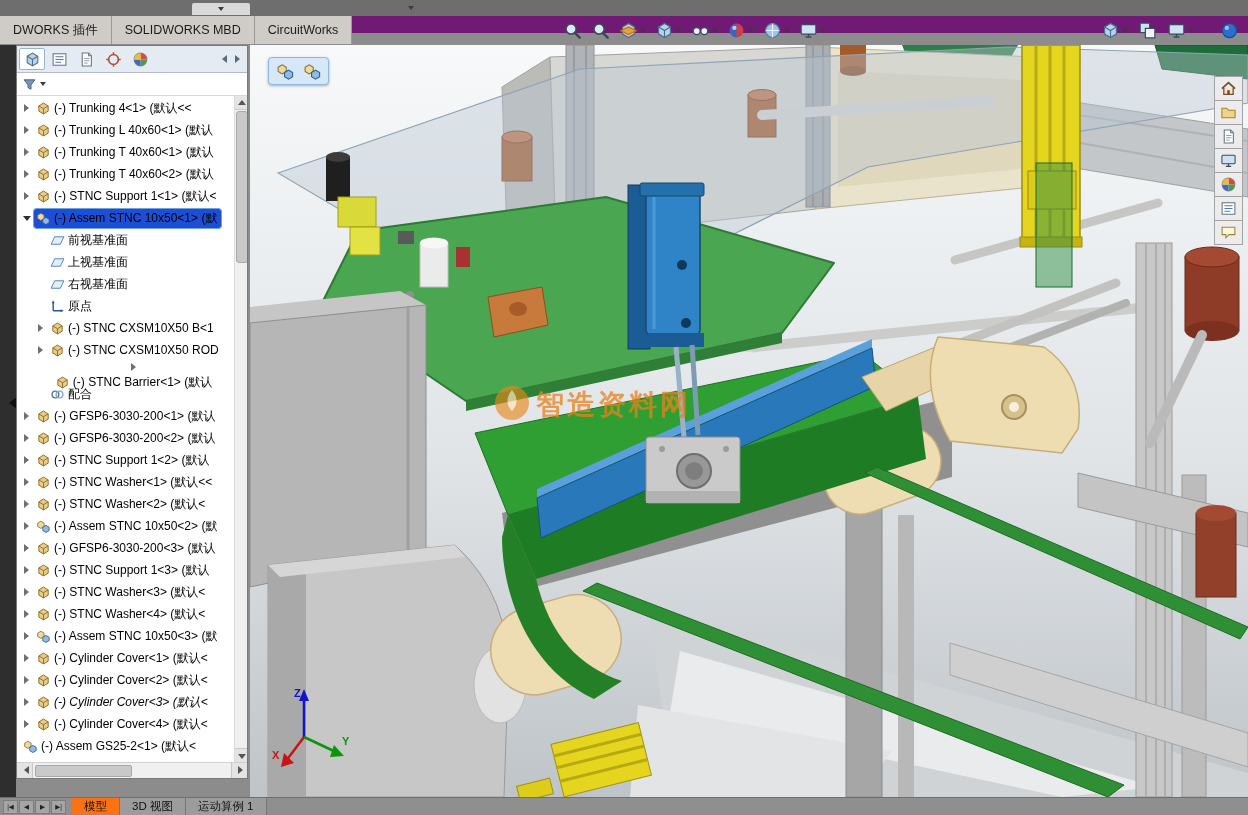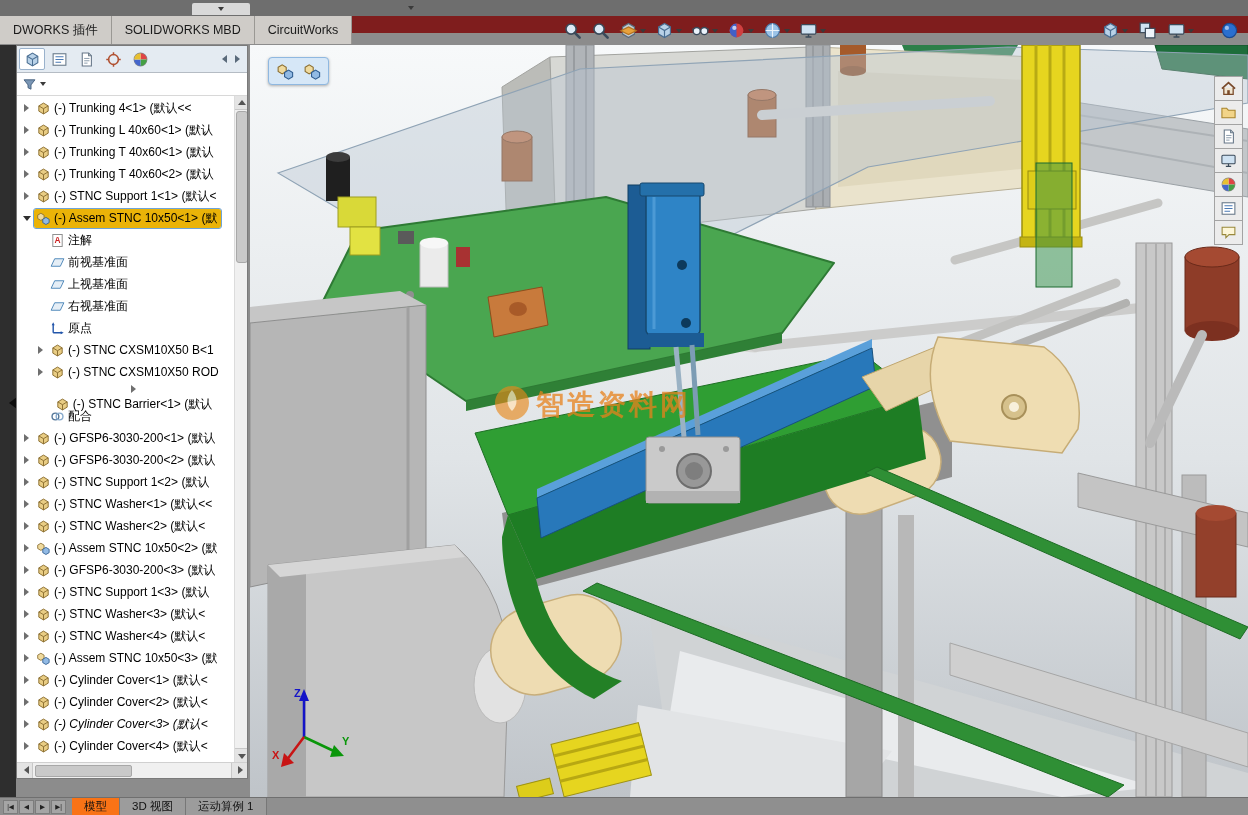--- a/index.html
+++ b/index.html
@@ -10,21 +10,21 @@
 
   
   .topstrip{position:absolute;left:0;top:0;width:100%;height:16px;background:#6e6e6e;}
   .qat-tab{position:absolute;left:192px;top:3px;width:58px;height:12px;background:#d9d9d9;
            border-radius:2px 2px 0 0;display:flex;align-items:center;justify-content:center;}
   .caret-down{width:0;height:0;border-left:3.5px solid transparent;border-right:3.5px solid transparent;
               border-top:4px solid #3a3a3a;display:inline-block;}
   .qat-caret2{position:absolute;left:408px;top:6px;}
 
   
-  .ribbonrow{position:absolute;left:0;top:16px;width:100%;height:18px;background:#7f1d1d;border-bottom:1px solid #8f8d89;box-sizing:border-box;}
+  .ribbonrow{position:absolute;left:0;top:16px;width:100%;height:18px;background:#701a75;border-bottom:1px solid #8f8d89;box-sizing:border-box;}
   .rtabs{position:absolute;left:0;top:0;height:28px;display:flex;}
   .rtab{padding:0 13px;font-size:12.5px;color:#1a1a1a;background:#cfccc8;border-right:1px solid #9a9894;
         display:flex;align-items:center;white-space:nowrap;}
   .headsup{position:absolute;left:560px;top:2px;display:flex;gap:3px;}
   .hbtn{height:24px;display:flex;align-items:center;padding:0 3px;border-radius:2px;}
   .hbtn .icon{width:19px;height:19px;}
   .hbtn .caret-down{margin-left:2px;margin-top:2px;}
   .winicons{position:absolute;right:6px;top:2px;display:flex;gap:4px;align-items:center;height:24px;}
   .winicons .hbtn.gap{margin-left:16px;}
 
@@ -47,21 +47,21 @@
   .filter-row{height:22px;border-bottom:1px solid #d8d8d8;display:flex;align-items:center;padding:0 5px;gap:3px;flex:0 0 22px;}
   .filter-row .icon{width:15px;height:15px;}
   .panel-body{position:relative;flex:1;overflow:hidden;}
   .tree{position:absolute;left:0;top:0;right:13px;bottom:0;overflow:hidden;padding:1px 0 0 2px;}
   .trow{height:22px;display:flex;align-items:center;font-size:12px;color:#000;white-space:nowrap;}
   .arrow{width:12px;height:12px;flex:0 0 12px;position:relative;margin-right:1px;}
   .arrow::before{content:"";position:absolute;left:3px;top:2px;border:4px solid transparent;border-left:5px solid #6f6f6f;}
   .arrow.down::before{border:4px solid transparent;border-top:5px solid #2e2e2e;left:2px;top:4px;}
   .arrow.hidden::before{display:none;}
   .rowhl{display:flex;align-items:center;gap:3px;padding:1px 4px 1px 2px;border-radius:2px;}
-  .rowhl.selhl{background:#eab308;outline:1px solid #6ea4d8;}
+  .rowhl.selhl{background:#1d4ed8;outline:1px solid #6ea4d8;}
   .ticon{width:15px;height:15px;flex:0 0 15px;}
   .tlabel{overflow:hidden;}
   
   .vscroll{position:absolute;right:0;top:0;bottom:0;width:13px;background:#f0f0f0;border-left:1px solid #dcdcdc;box-sizing:border-box;}
   .vs-btn{width:13px;height:13px;background:#e4e4e4;border-bottom:1px solid #c8c8c8;position:relative;}
   .vs-btn.bottom{position:absolute;bottom:0;border-top:1px solid #c8c8c8;border-bottom:none;}
   .tri-u{position:absolute;left:2.5px;top:4px;border:4px solid transparent;border-bottom:5px solid #555;margin-top:-4px;}
   .tri-d{position:absolute;left:2.5px;top:5px;border:4px solid transparent;border-top:5px solid #555;}
   .vs-thumb{position:absolute;left:1px;top:15px;width:10px;height:150px;background:#c9c9c9;border:1px solid #a8a8a8;border-radius:3px;}
   .hscroll{height:15px;background:#f0f0f0;border-top:1px solid #d0d0d0;display:flex;align-items:center;flex:0 0 15px;}
@@ -384,29 +384,20 @@
               <svg class="ticon">
                 <use href="#sym-assembly"></use>
               </svg>
               <span class="tlabel">(-) Assem STNC 10x50&lt;1&gt; (默</span>
             </span>
           </div>
           <div class="trow" style="padding-left: 16px;">
             <span class="arrow hidden"></span>
             <span class="rowhl">
               <svg class="ticon">
-                <use href="#sym-annotation"></use>
-              </svg>
-              <span class="tlabel">注解</span>
-            </span>
-          </div>
-          <div class="trow" style="padding-left: 16px;">
-            <span class="arrow hidden"></span>
-            <span class="rowhl">
-              <svg class="ticon">
                 <use href="#sym-plane"></use>
               </svg>
               <span class="tlabel">前视基准面</span>
             </span>
           </div>
           <div class="trow" style="padding-left: 16px;">
             <span class="arrow hidden"></span>
             <span class="rowhl">
               <svg class="ticon">
                 <use href="#sym-plane"></use>

